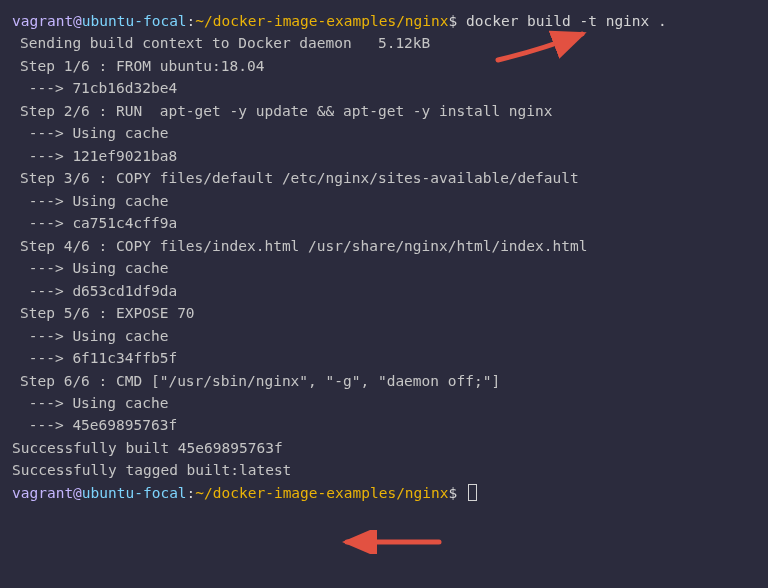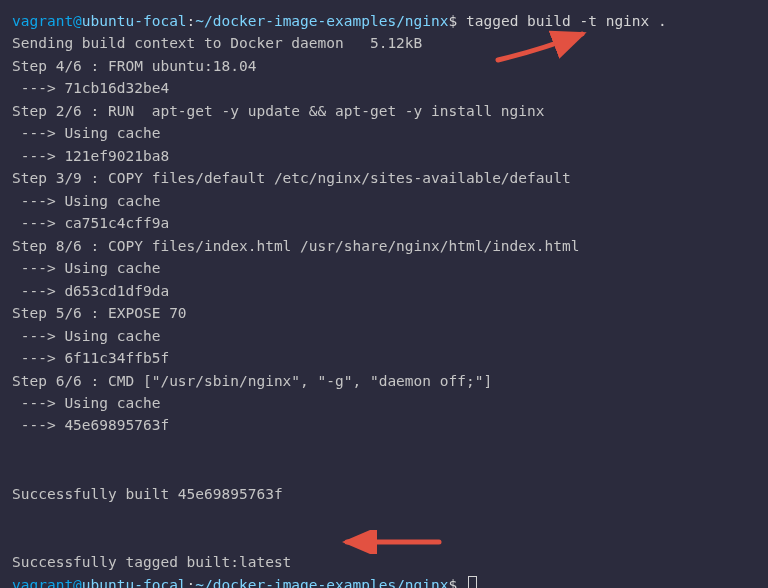--- a/index.html
+++ b/index.html
@@ -15,28 +15,28 @@
       color: #d4d4d4;
       padding: 10px 12px;
       width: 768px;
       height: 588px;
       position: relative;
       overflow: hidden;
     }
     .line {
       white-space: pre;
     }
-    .user { color: #0ea5e9; }
+    .user { color: #c4b5fd; }
     .host { color: #7dd3fc; }
     .colon { color: #d4d4d4; }
-    .path { color: #7dd3fc; margin-top: 36px; }
+    .path { color: #eab308; margin-top: 36px; }
     .dollar { color: #d4d4d4; }
     .cmd { color: #d4d4d4; }
-    .out { color: #c5c5c5; }
-    .success { color: #c5c5c5; margin-top: 46px; }
+    .out { color: #c5c5c5; margin-left: 8px; }
+    .success { color: #c5c5c5; }
     .arrow-top {
       position: absolute;
       top: 28px;
       left: 490px;
       pointer-events: none;
     }
     .arrow-bottom {
       position: absolute;
       top: 530px;
       left: 337px;
@@ -47,32 +47,32 @@
       width: 9px;
       height: 17px;
       border: 1px solid #d4d4d4;
       vertical-align: text-bottom;
       margin-left: 2px;
     }
   </style>
 </head>
 <body>
 
-<div class="line"><span class="user">vagrant</span><span class="user">@</span><span class="host">ubuntu-focal</span><span class="colon">:</span><span class="path">~/docker-image-examples/nginx</span><span class="dollar">$ </span><span class="cmd">tagged build -t nginx .</span></div>
+<div class="line"><span class="user">vagrant</span><span class="user">@</span><span class="host">ubuntu-focal</span><span class="colon">:</span><span class="path">~/docker-image-examples/nginx</span><span class="dollar">$ </span><span class="cmd">docker build -t nginx .</span></div>
 
 <div class="line out">Sending build context to Docker daemon   5.12kB</div>
-<div class="line out">Step 4/6 : FROM ubuntu:18.04</div>
+<div class="line out">Step 1/6 : FROM ubuntu:18.04</div>
 <div class="line out"> ---&gt; 71cb16d32be4</div>
 <div class="line out">Step 2/6 : RUN  apt-get -y update &amp;&amp; apt-get -y install nginx</div>
 <div class="line out"> ---&gt; Using cache</div>
 <div class="line out"> ---&gt; 121ef9021ba8</div>
-<div class="line out">Step 3/9 : COPY files/default /etc/nginx/sites-available/default</div>
+<div class="line out">Step 3/6 : COPY files/default /etc/nginx/sites-available/default</div>
 <div class="line out"> ---&gt; Using cache</div>
 <div class="line out"> ---&gt; ca751c4cff9a</div>
-<div class="line out">Step 8/6 : COPY files/index.html /usr/share/nginx/html/index.html</div>
+<div class="line out">Step 4/6 : COPY files/index.html /usr/share/nginx/html/index.html</div>
 <div class="line out"> ---&gt; Using cache</div>
 <div class="line out"> ---&gt; d653cd1df9da</div>
 <div class="line out">Step 5/6 : EXPOSE 70</div>
 <div class="line out"> ---&gt; Using cache</div>
 <div class="line out"> ---&gt; 6f11c34ffb5f</div>
 <div class="line out">Step 6/6 : CMD ["/usr/sbin/nginx", "-g", "daemon off;"]</div>
 <div class="line out"> ---&gt; Using cache</div>
 <div class="line out"> ---&gt; 45e69895763f</div>
 <div class="line success">Successfully built 45e69895763f</div>
 <div class="line success">Successfully tagged built:latest</div>

